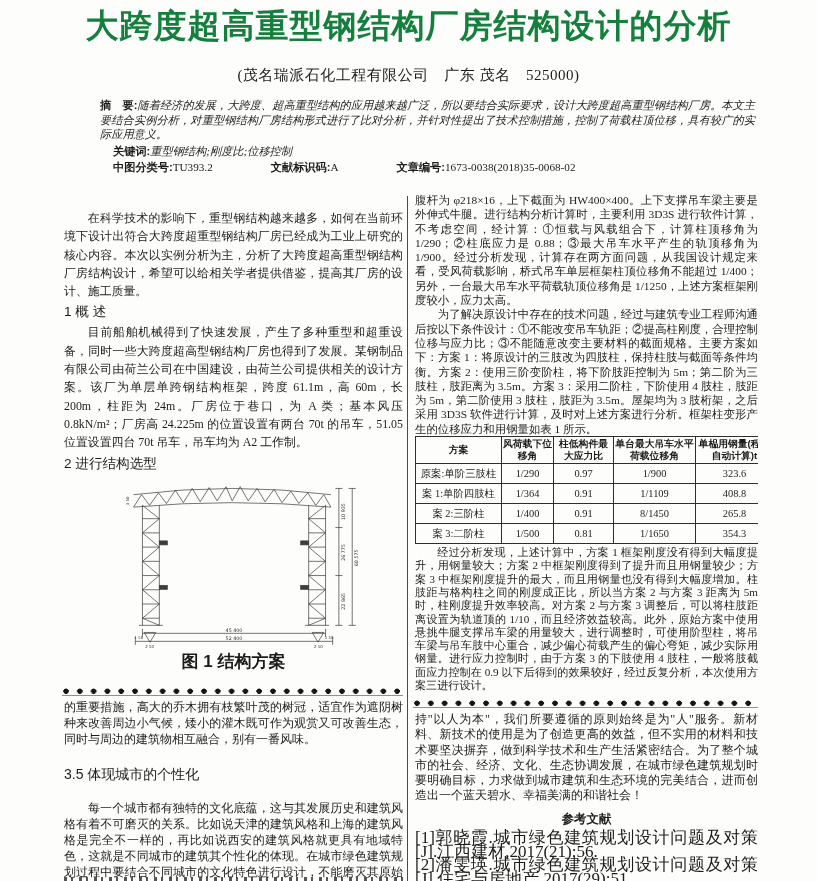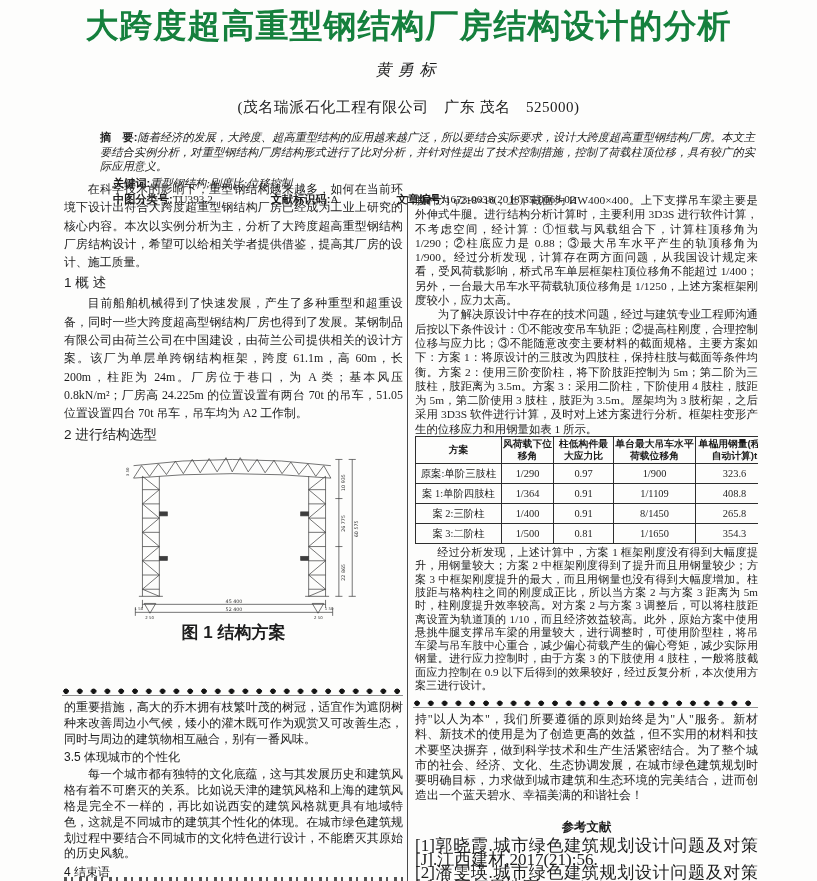--- a/index.html
+++ b/index.html
@@ -20,25 +20,25 @@
   .meta-line { margin:2px 62px 0 113px; font-size:11.2px; display:flex; gap:58px; }
 
   
   .vrule { position:absolute; left:407px; top:196px; width:1px; height:685px; background:#4a4a4a; }
   .col { position:absolute; text-align:justify; }
   .col p { text-indent:2em; }
   .col p.cont { text-indent:0; }
   .sec-h { font-family:"Liberation Sans","DejaVu Sans",sans-serif; font-weight:normal;
            font-size:13.6px; line-height:19px; margin:2px 0; text-indent:0; text-align:left; }
 
-  .lt-top { left:64px; top:180px; width:339px; max-height:493px; overflow:hidden;
+  .lt-top { left:64px; top:209px; width:339px; max-height:493px; overflow:hidden;
             font-size:11.9px; line-height:18.3px; }
   .lt-bot { left:64px; top:700px; width:339px; height:181px; overflow:hidden; background:#fdfdfc;
             font-size:12px; line-height:15.8px; }
-  .lt-bot .sec-h { font-size:12px; line-height:18px; margin:1px 0; }
+  .lt-bot .sec-h { font-size:14px; line-height:18px; margin:18px 0; }
 
   .rt-top { left:415px; top:193px; width:343px; max-height:505px; overflow:hidden;
             font-size:11.4px; line-height:14.3px; }
   .rt-dense { font-size:11.1px; line-height:13.3px; text-align:justify; text-indent:2em; margin-top:2px; }
   .rt-bot { left:415px; top:712px; width:343px; height:169px; overflow:hidden; background:#fdfdfc;
             font-size:12px; line-height:15.3px; }
 
   
   .fig { margin-top:3px; text-align:center; }
   .fig svg { display:block; margin:0 auto; }
@@ -59,34 +59,33 @@
   
   .dots { position:absolute; height:8px;
     background-image: radial-gradient(circle at 4px 3.2px, #151515 2.5px, rgba(0,0,0,0) 2.9px);
     background-size:13.8px 8px; background-repeat:repeat-x;
     border-bottom:1px solid #8f8f8f; }
   .dots-left { left:62px; top:688px; width:341px; }
   .dots-right { left:413px; top:700px; width:345px; }
 
   
   .ref-h { font-family:"Liberation Sans","DejaVu Sans",sans-serif; font-weight:bold;
-           font-size:12.4px; text-align:center; margin:16px 0 4px; }
+           font-size:12.4px; text-align:center; margin:8px 0 4px; }
   .refs { font-size:17px; line-height:13.6px; text-align:justify; }
   .received { font-family:"Liberation Sans","DejaVu Sans",sans-serif; font-weight:bold;
               font-size:12px; margin-top:9px; }
   .clip-strip { position:absolute; left:64px; top:877px; width:339px; height:4px; opacity:.8;
     background:repeating-linear-gradient(90deg,#2b2b2b 0 3px,transparent 3px 7px,#2b2b2b 7px 9px,transparent 9px 15px); }
 </style>
 </head>
 <body>
 
 <div class="page">
 
   <h1 class="paper-title">大跨度超高重型钢结构厂房结构设计的分析</h1>
-  <div class="author">黄勇标</div>
   <div class="affil">(茂名瑞派石化工程有限公司　广东 茂名　525000)</div>
 
   <div class="abstract">
     <b>摘　要:</b><span class="val">随着经济的发展，大跨度、超高重型结构的应用越来越广泛，所以要结合实际要求，设计大跨度超高重型钢结构厂房。本文主要结合实例分析，对重型钢结构厂房结构形式进行了比对分析，并针对性提出了技术控制措施，控制了荷载柱顶位移，具有较广的实际应用意义。</span>
   </div>
   <div class="kw">
     <b>关键词:</b><span class="val">重型钢结构;刚度比;位移控制</span>
   </div>
   <div class="meta-line">
     <span><b>中图分类号:</b><span>TU393.2</span></span>

